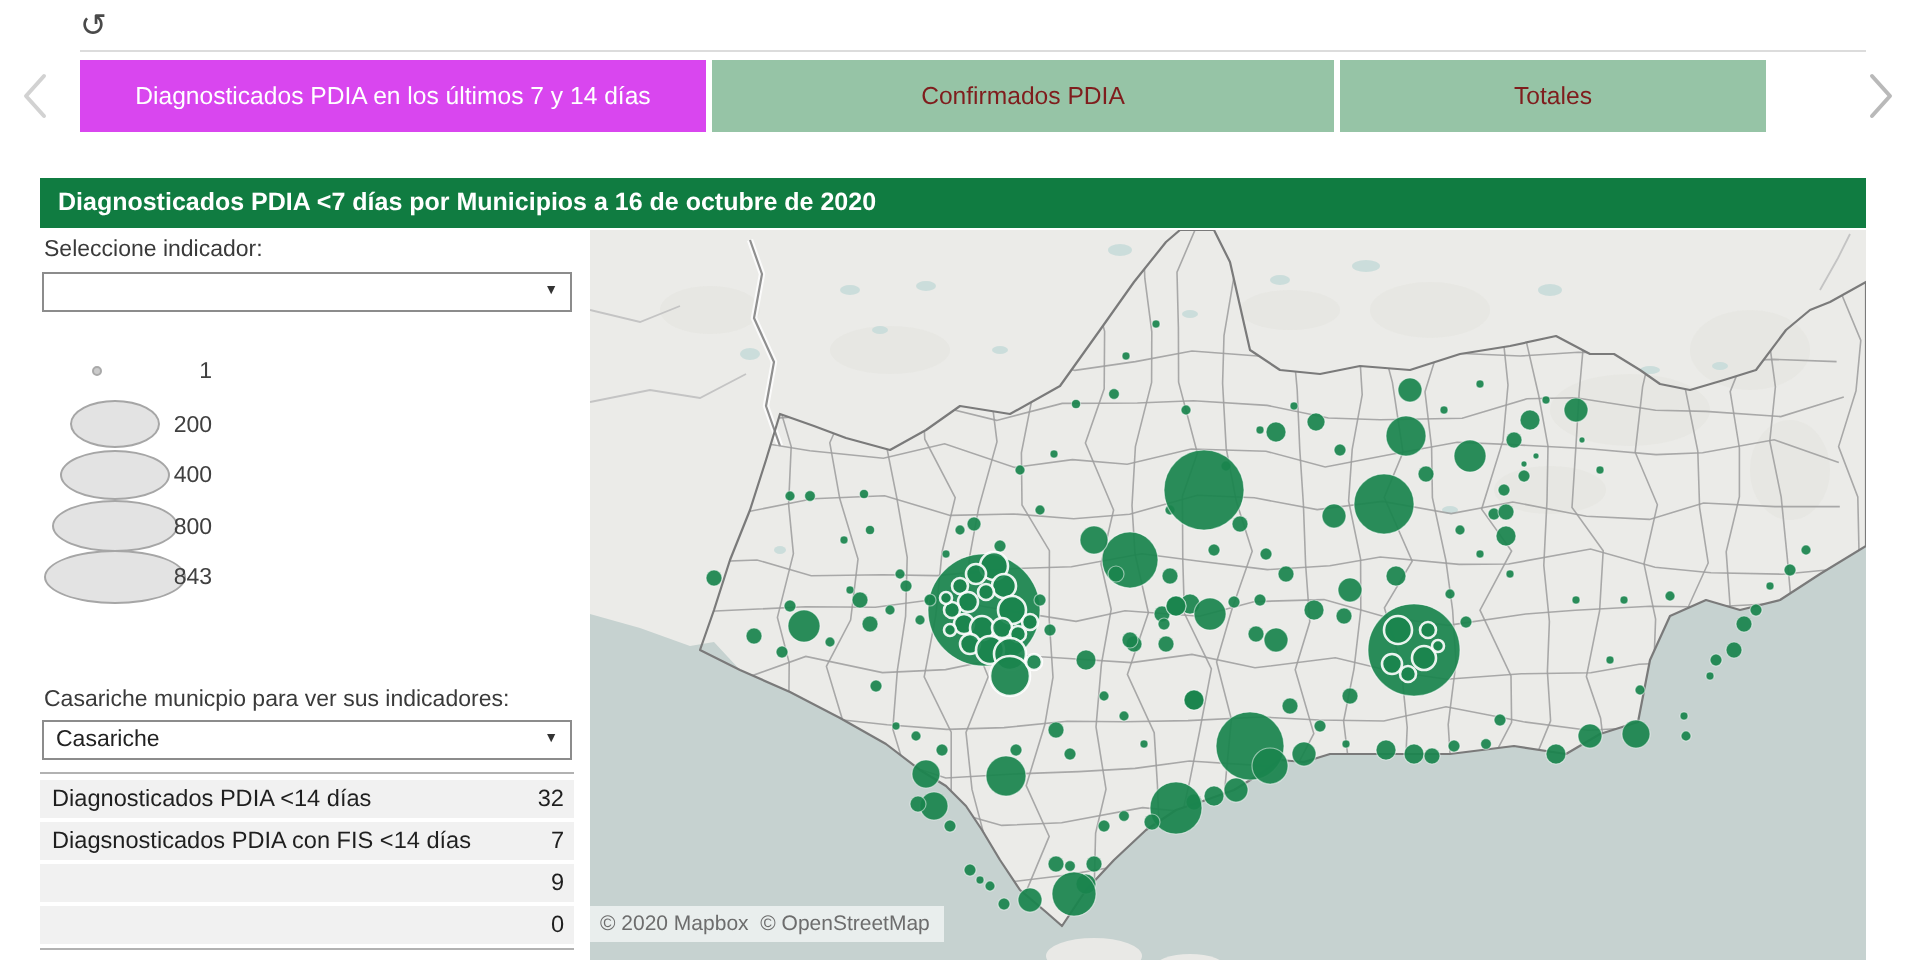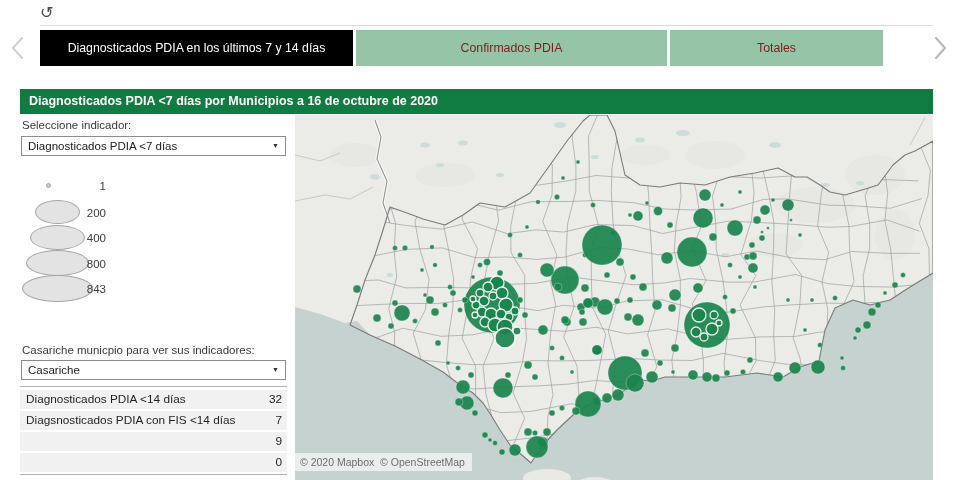--- a/index.html
+++ b/index.html
@@ -11,21 +11,21 @@
   .abs{position:absolute}
   
   .refresh{left:40px;top:3px;font-size:16px;color:#4a4a4a;font-family:"DejaVu Sans",sans-serif;cursor:pointer}
   .topline{left:40px;top:25px;width:893px;height:1px;background:#dcdcdc}
   .chev{top:35px;width:20px;height:26px;cursor:pointer}
   .chev polyline{fill:none;stroke-width:2px;stroke-linecap:round;stroke-linejoin:round}
   .chev.left{left:8px}.chev.left polyline{stroke:#d2d2d2}
   .chev.right{left:930px}.chev.right polyline{stroke:#b9b9b9}
   .tab{top:30px;height:36px;line-height:36px;text-align:center;font-size:12.3px;
        color:#7f1d1d;background:#96c4a6;cursor:pointer;white-space:nowrap;overflow:hidden}
-  .tab.active{background:#000000;color:#fff}
+  .tab.active{background:#d946ef;color:#fff}
   .tab1{left:40px;width:313px}
   .tab2{left:356px;width:311px}
   .tab3{left:670px;width:213px}
   
   .titlebar{left:20px;top:89px;width:904px;height:25px;line-height:25px;background:#107c41;
             color:#fff;font-weight:bold;font-size:12.5px;padding-left:9px;white-space:nowrap;overflow:hidden}
   
   .lbl{left:22px;font-size:11.5px;color:#3a3a3a;white-space:nowrap}
   .l1{top:119px}.l2{top:344px}
   .select{left:21px;width:265px;height:20px;border:1px solid #8c8c8c;background:#fff;
@@ -81,21 +81,20 @@
   <div class="abs tab tab3">Totales</div>
 
   <svg class="abs chev right" viewBox="0 0 20 26" width="20" height="26">
     <polyline points="6,3 15,13 6,23"></polyline>
   </svg>
 
   <div class="abs titlebar">Diagnosticados PDIA &lt;7 días por Municipios a 16 de octubre de 2020</div>
 
   <div class="abs lbl l1">Seleccione indicador:</div>
   <div class="abs select s1">
-    <span class="selval">Diagnosticados PDIA &lt;7 días</span>
     <span class="caret">▼</span>
   </div>
 
   <div>
     <div class="abs dot"></div>
     <div class="abs pill p1"></div>
     <div class="abs pill p2"></div>
     <div class="abs pill p3"></div>
     <div class="abs pill p4"></div>
     <div class="abs leglab g0">1</div>

